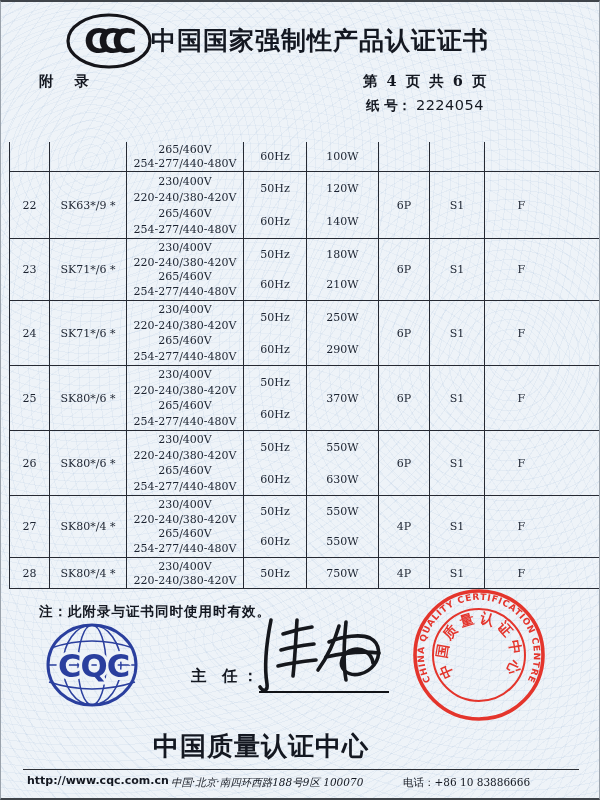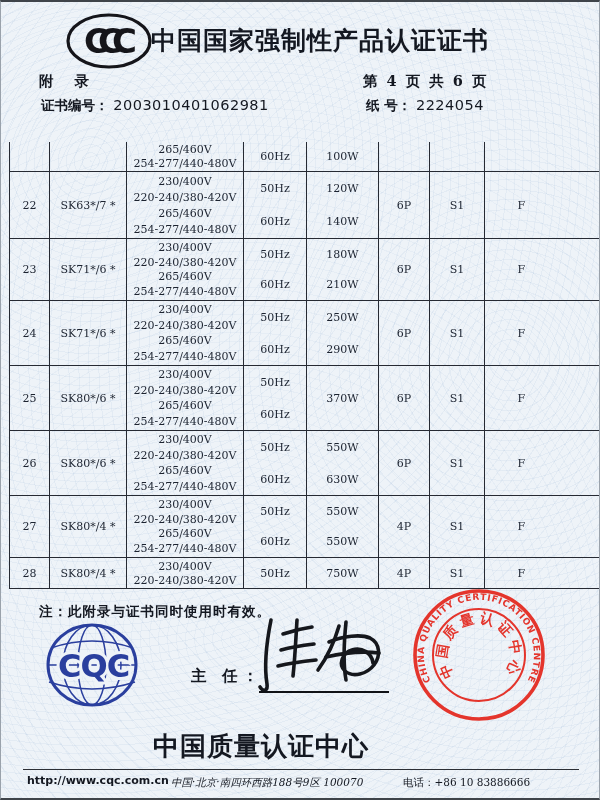--- a/index.html
+++ b/index.html
@@ -63,24 +63,20 @@
 
   <svg class="abs" style="left:62px;top:10px" width="92" height="60" viewBox="0 0 92 60">
     <ellipse cx="46" cy="29" rx="41" ry="26" fill="none" stroke="#15151a" stroke-width="3.2"></ellipse>
     <text x="21" y="41" font-family="DejaVu Sans, sans-serif" font-size="34" font-weight="bold" letter-spacing="-11" fill="#15151a">CCC</text>
   </svg>
 
   <div class="abs title">中国国家强制性产品认证证书</div>
   <div class="abs appendix">附 录</div>
   <div class="abs pageinfo">第 4 页 共 6 页</div>
 
-  <div class="abs certline">
-    <span>证书编号：</span>
-    <span class="num">2003010401062981</span>
-  </div>
   <div class="abs paperline">
     <span>纸 号：</span>
     <span class="num">2224054</span>
   </div>
 
   <div class="abs ctable">
 
     <div class="trow h29">
       <div class="c"></div>
       <div class="c"></div>
@@ -97,21 +93,21 @@
       <div class="c"></div>
       <div class="c"></div>
       <div class="c"></div>
     </div>
 
     <div class="trow h67">
       <div class="c">
           <span>22</span>
         </div>
       <div class="c">
-          <span>SK63*/7 *</span>
+          <span>SK63*/9 *</span>
         </div>
       <div class="c c-volt">
         <span>230/400V</span>
         <span>220-240/380-420V</span>
         <span>265/460V</span>
         <span>254-277/440-480V</span>
       </div>
       <div class="c c-split">
         <span>50Hz</span>
         <span>60Hz</span>

